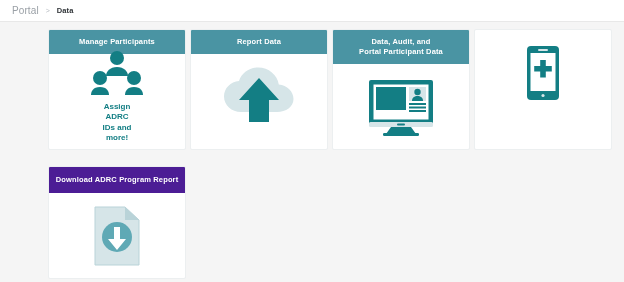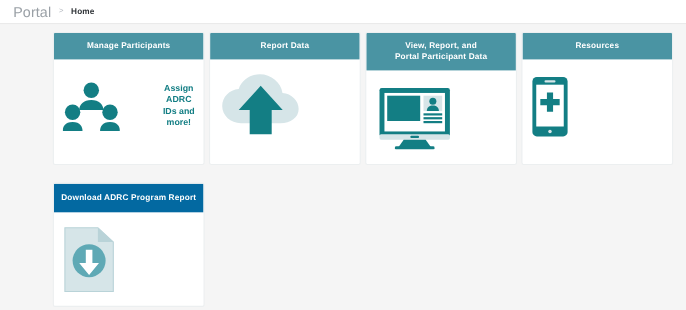--- a/index.html
+++ b/index.html
@@ -19,21 +19,21 @@
   
   .breadcrumb-bar {
     height: 22px;
     background: #ffffff;
     display: flex;
     align-items: center;
     padding-left: 12px;
     border-bottom: 1px solid #e8e8e8;
   }
   .crumb {
-    font-size: 13px;
+    font-size: 10px;
     color: #9aa0a6;
     letter-spacing: .1px;
   }
   .crumb-sep {
     font-size: 7px;
     color: #b5bac0;
     margin: 0 7px;
   }
   .crumb-current {
     font-size: 7.5px;
@@ -70,31 +70,32 @@
     letter-spacing: .15px;
     text-align: center;
     line-height: 10px;
     padding: 7px 6px;
     min-height: 24px;
     display: flex;
     align-items: center;
     justify-content: center;
   }
   .card-header.muted {
-    background: #0369a1;
+    background: #4c1d95;
     min-height: 26px;
   }
 
   .card-body {
     height: 85px;
     display: flex;
     align-items: center;
-    justify-content: space-between;
+    justify-content: center;
     gap: 6px;
     padding: 4px 8px;
+    flex-direction: column;
   }
   .card-body.report {
     height: 85px;
   }
 
   .icon-text {
     color: #137e84;
     font-size: 8px;
     font-weight: bold;
     line-height: 10.5px;
@@ -102,21 +103,21 @@
   }
 
   svg { display: block; }
 </style>
 </head>
 <body>
 
 <div class="breadcrumb-bar">
   <span class="crumb">Portal</span>
   <span class="crumb-sep">&gt;</span>
-  <span class="crumb-current">Home</span>
+  <span class="crumb-current">Data</span>
 </div>
 
 <div class="page">
 
   <div class="card-row">
 
     <div class="card">
       <div class="card-header">Manage Participants</div>
       <div class="card-body">
         <span>
@@ -148,21 +149,21 @@
             <path fill="#d6e5e8" d="M20 46c-9.4 0-17-7-17-15.6C3 22.3 9.6 15.6 18 15c2.6-8 10.3-13.5 19.2-13.5 10.4 0 19.2 7.4 20.6 17 8.3.6 14.7 7 14.7 14.6C72.5 41 65 46 56 46H20z"></path>
             <path fill="#137e84" d="M38 12 L58 34 H48 V56 H28 V34 H18 Z"></path>
           </svg>
         </span>
       </div>
     </div>
 
     <div class="card">
       <div class="card-header">
         <span>
-          <span>View, Report, and</span><br>
+          <span>Data, Audit, and</span><br>
           <span>Portal Participant Data</span>
         </span>
       </div>
       <div class="card-body">
         <span>
           <svg width="72" height="58" viewBox="0 0 72 58">
             <rect x="4" y="2" width="64" height="44" rx="2" fill="#137e84"></rect>
             <rect x="8.5" y="6.5" width="55" height="35" fill="#ffffff"></rect>
             <rect x="11" y="9" width="30" height="23" fill="#137e84"></rect>
             <rect x="44" y="9" width="17" height="14" fill="#d6e5e8"></rect>
@@ -174,21 +175,20 @@
             <rect x="4" y="44" width="64" height="5" rx="1.5" fill="#d6e5e8"></rect>
             <rect x="32" y="45.5" width="8" height="2" rx="1" fill="#137e84"></rect>
             <path d="M26 49h20l5 7H21z" fill="#137e84"></path>
             <rect x="18" y="55" width="36" height="3" rx="1.2" fill="#137e84"></rect>
           </svg>
         </span>
       </div>
     </div>
 
     <div class="card">
-      <div class="card-header">Resources</div>
       <div class="card-body">
         <span>
           <svg width="34" height="56" viewBox="0 0 34 56">
             <rect x="1" y="1" width="32" height="54" rx="4" fill="#137e84"></rect>
             <rect x="4.5" y="8" width="25" height="38" fill="#ffffff"></rect>
             <rect x="12" y="4" width="10" height="2" rx="1" fill="#d6e5e8"></rect>
             <circle cx="17" cy="50.5" r="1.6" fill="#d6e5e8"></circle>
             <path d="M14.2 15h5.6v6h6v5.6h-6v6h-5.6v-6h-6V21h6z" fill="#137e84"></path>
           </svg>
         </span>

